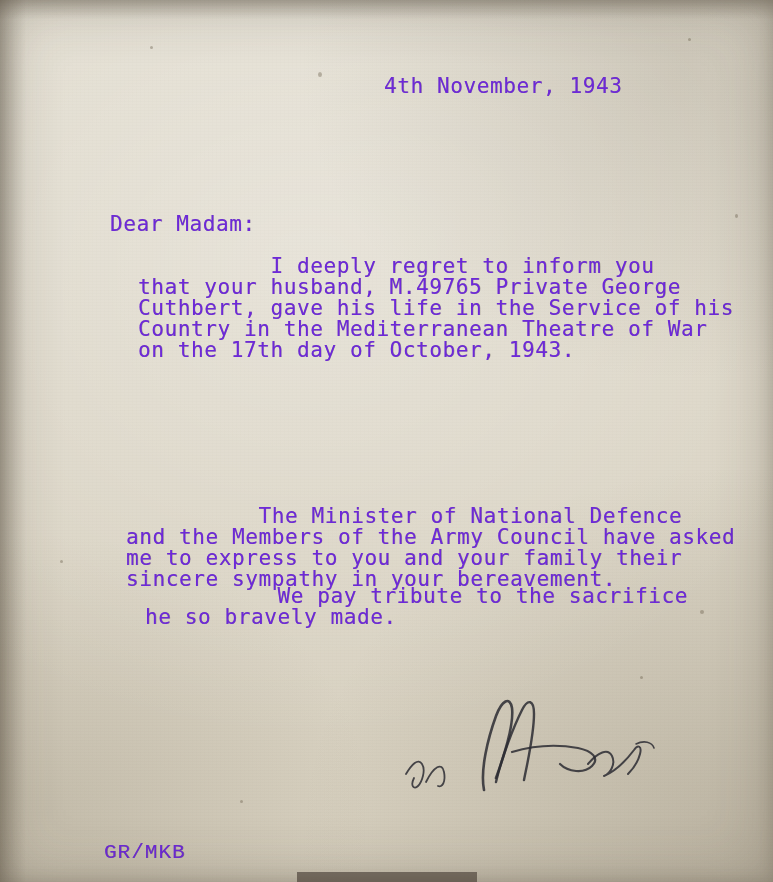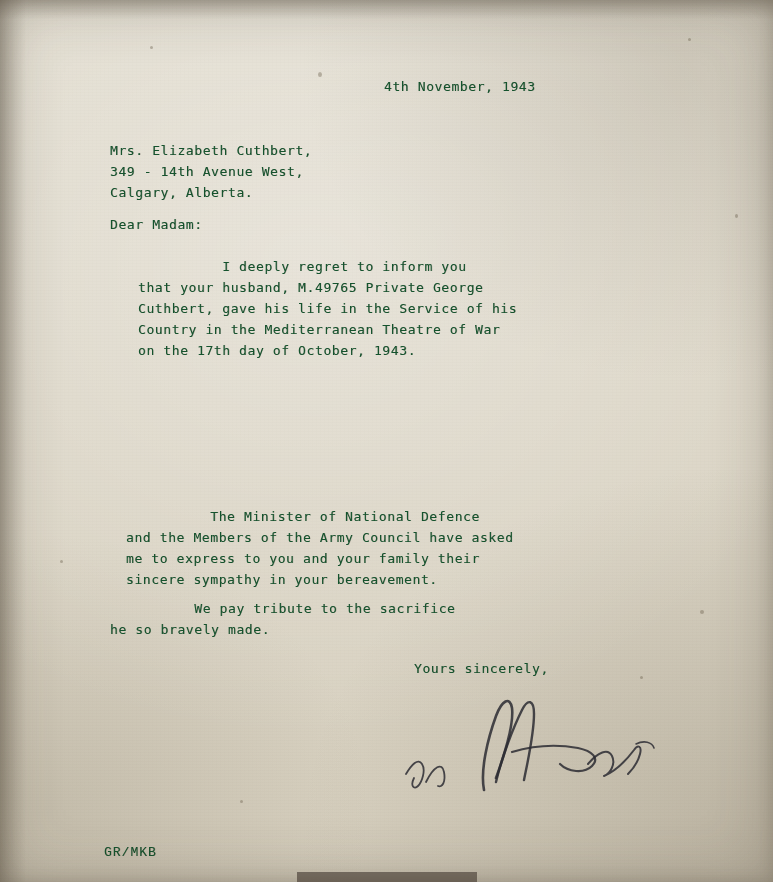--- a/index.html
+++ b/index.html
@@ -36,22 +36,22 @@
     pointer-events: none;
   }
   #edge-shadow {
     position: absolute;
     inset: 0;
     box-shadow: inset 0 0 60px rgba(60,50,35,0.30), inset 0 0 16px rgba(60,50,35,0.20);
     pointer-events: none;
   }
   .txt {
     position: absolute;
-    color: #14532d;
-    font-size: 13px;
+    color: #6d28d9;
+    font-size: 21px;
     line-height: 21px;
     letter-spacing: 0.6px;
     white-space: pre;
     text-shadow: 0.4px 0.3px 0 rgba(40,35,25,0.35);
   }
   #date {
     left: 384px;
     top: 76px;
   }
   #addressee {
@@ -62,21 +62,21 @@
     left: 110px;
     top: 214px;
   }
   .para {
     left: 110px;
     width: 580px;
   }
   #para1 { top: 256px; margin-left: 28px; }
   #para2 { top: 377px; }
   #para3 { top: 506px; margin-left: 16px; }
-  #para4 { top: 598px; }
+  #para4 { top: 586px; margin-left: 35px; }
   #closing {
     left: 414px;
     top: 658px;
   }
   #signature-block {
     left: 414px;
     top: 773px;
   }
   #initials {
     left: 104px;
@@ -149,39 +149,35 @@
   <div class="speck" style="left:318px;top:72px;width:4px;height:5px;"></div>
   <div class="speck" style="left:688px;top:38px;width:3px;height:3px;"></div>
   <div class="speck" style="left:735px;top:214px;width:3px;height:4px;"></div>
   <div class="speck" style="left:60px;top:560px;width:3px;height:3px;"></div>
   <div class="speck" style="left:700px;top:610px;width:4px;height:4px;"></div>
   <div class="speck" style="left:640px;top:676px;width:3px;height:3px;"></div>
   <div class="speck" style="left:240px;top:800px;width:3px;height:3px;"></div>
 
   <div class="txt" id="date">4th November, 1943</div>
 
-  <div class="txt" id="addressee">Mrs. Elizabeth Cuthbert,
-349 - 14th Avenue West,
-Calgary, Alberta.</div>
 
   <div class="txt" id="salutation">Dear Madam:</div>
 
   <div class="txt para" id="para1">          I deeply regret to inform you
 that your husband, M.49765 Private George
 Cuthbert, gave his life in the Service of his
 Country in the Mediterranean Theatre of War
 on the 17th day of October, 1943.</div>
   <div class="txt para" id="para3">          The Minister of National Defence
 and the Members of the Army Council have asked
 me to express to you and your family their
 sincere sympathy in your bereavement.</div>
   <div class="txt para" id="para4">          We pay tribute to the sacrifice
 he so bravely made.</div>
 
-  <div class="txt" id="closing">Yours sincerely,</div>
 
   <svg id="signature" viewBox="0 0 270 110" xmlns="http://www.w3.org/2000/svg">
     <path d="M92 104 C 88 84, 96 52, 104 30 C 110 14, 118 10, 120 22 C 122 38, 112 70, 104 92" stroke-width="2.6"></path>
     <path d="M104 96 C 110 70, 122 40, 130 24 C 136 12, 142 14, 142 28 C 142 48, 136 74, 132 94" stroke-width="2.4"></path>
     <path d="M120 66 C 140 60, 164 58, 186 62 C 200 65, 208 72, 200 80 C 192 88, 176 86, 168 78" stroke-width="2.2"></path>
     <path d="M14 88 C 20 78, 26 72, 30 78 C 34 84, 30 96, 26 100 C 22 104, 18 100, 22 92" stroke-width="1.8"></path>
     <path d="M34 96 C 42 80, 50 76, 52 86 C 54 96, 50 102, 46 100" stroke-width="1.8"></path>
     <path d="M196 78 C 206 66, 216 62, 220 70 C 224 78, 218 88, 212 90 C 226 84, 236 72, 242 64 C 246 58, 250 60, 248 68 C 246 76, 240 84, 236 88" stroke-width="2.0"></path>
     <path d="M244 58 C 252 54, 260 56, 262 62" stroke-width="1.6"></path>
   </svg>

